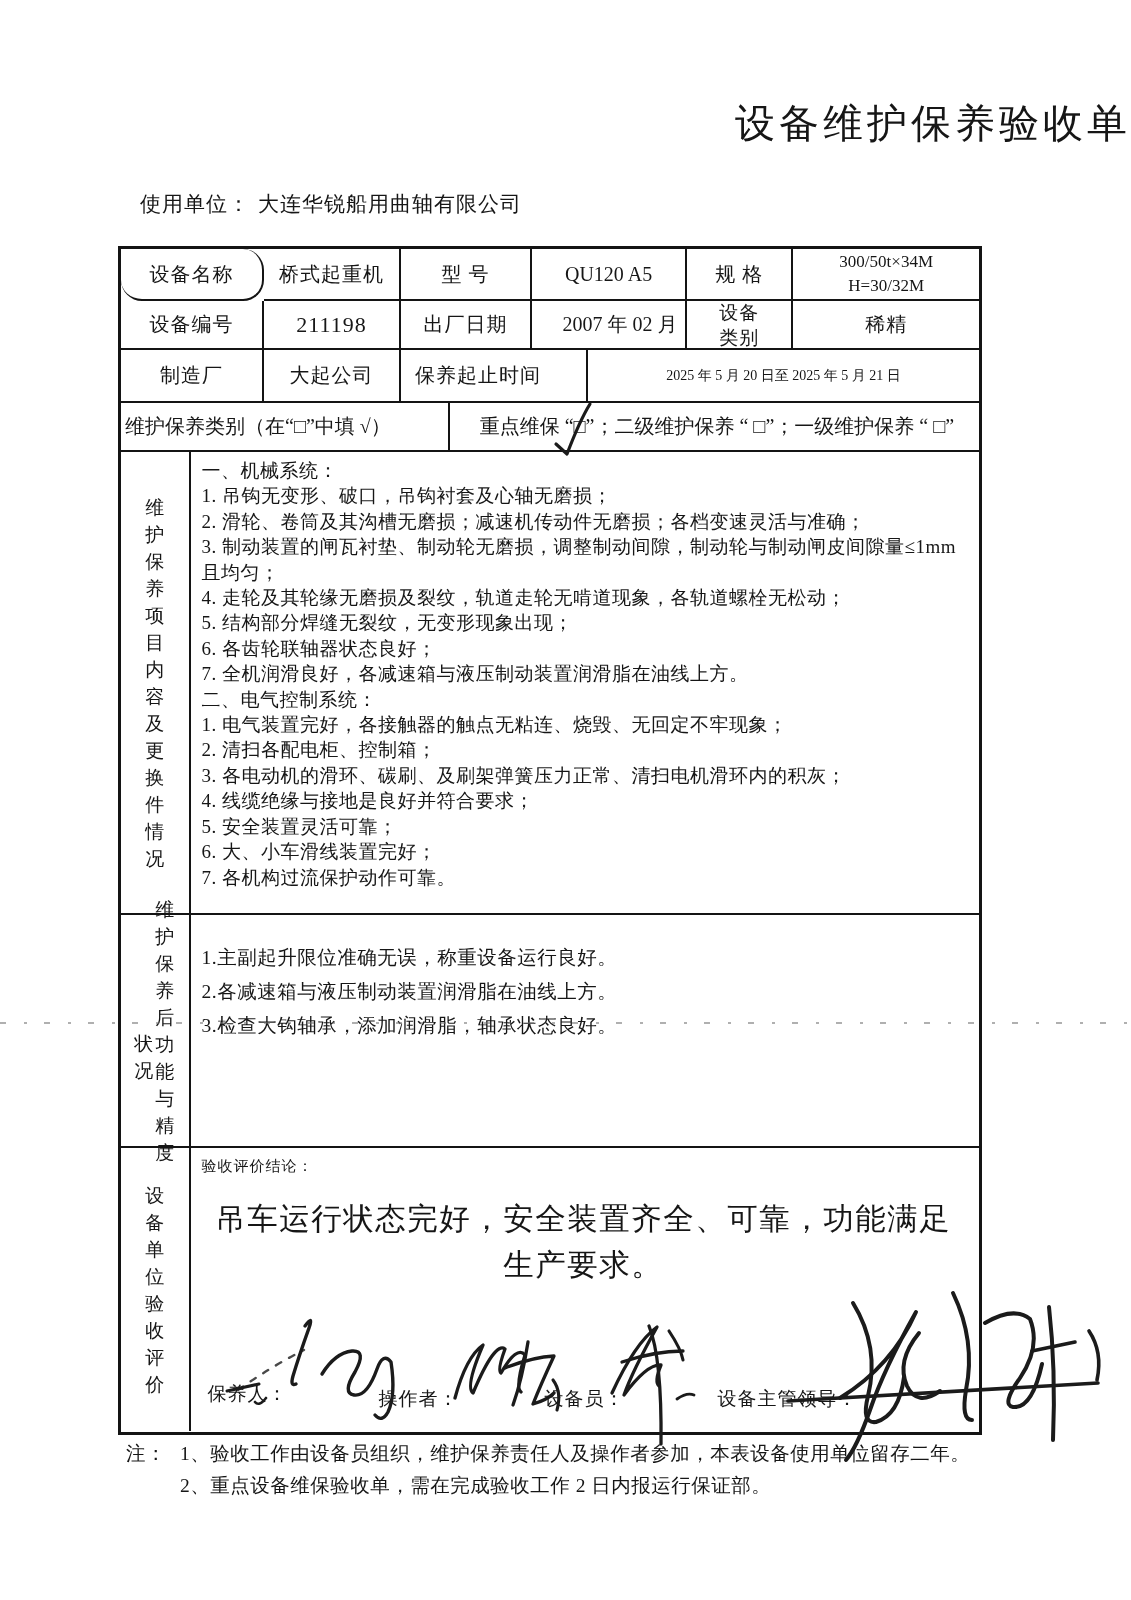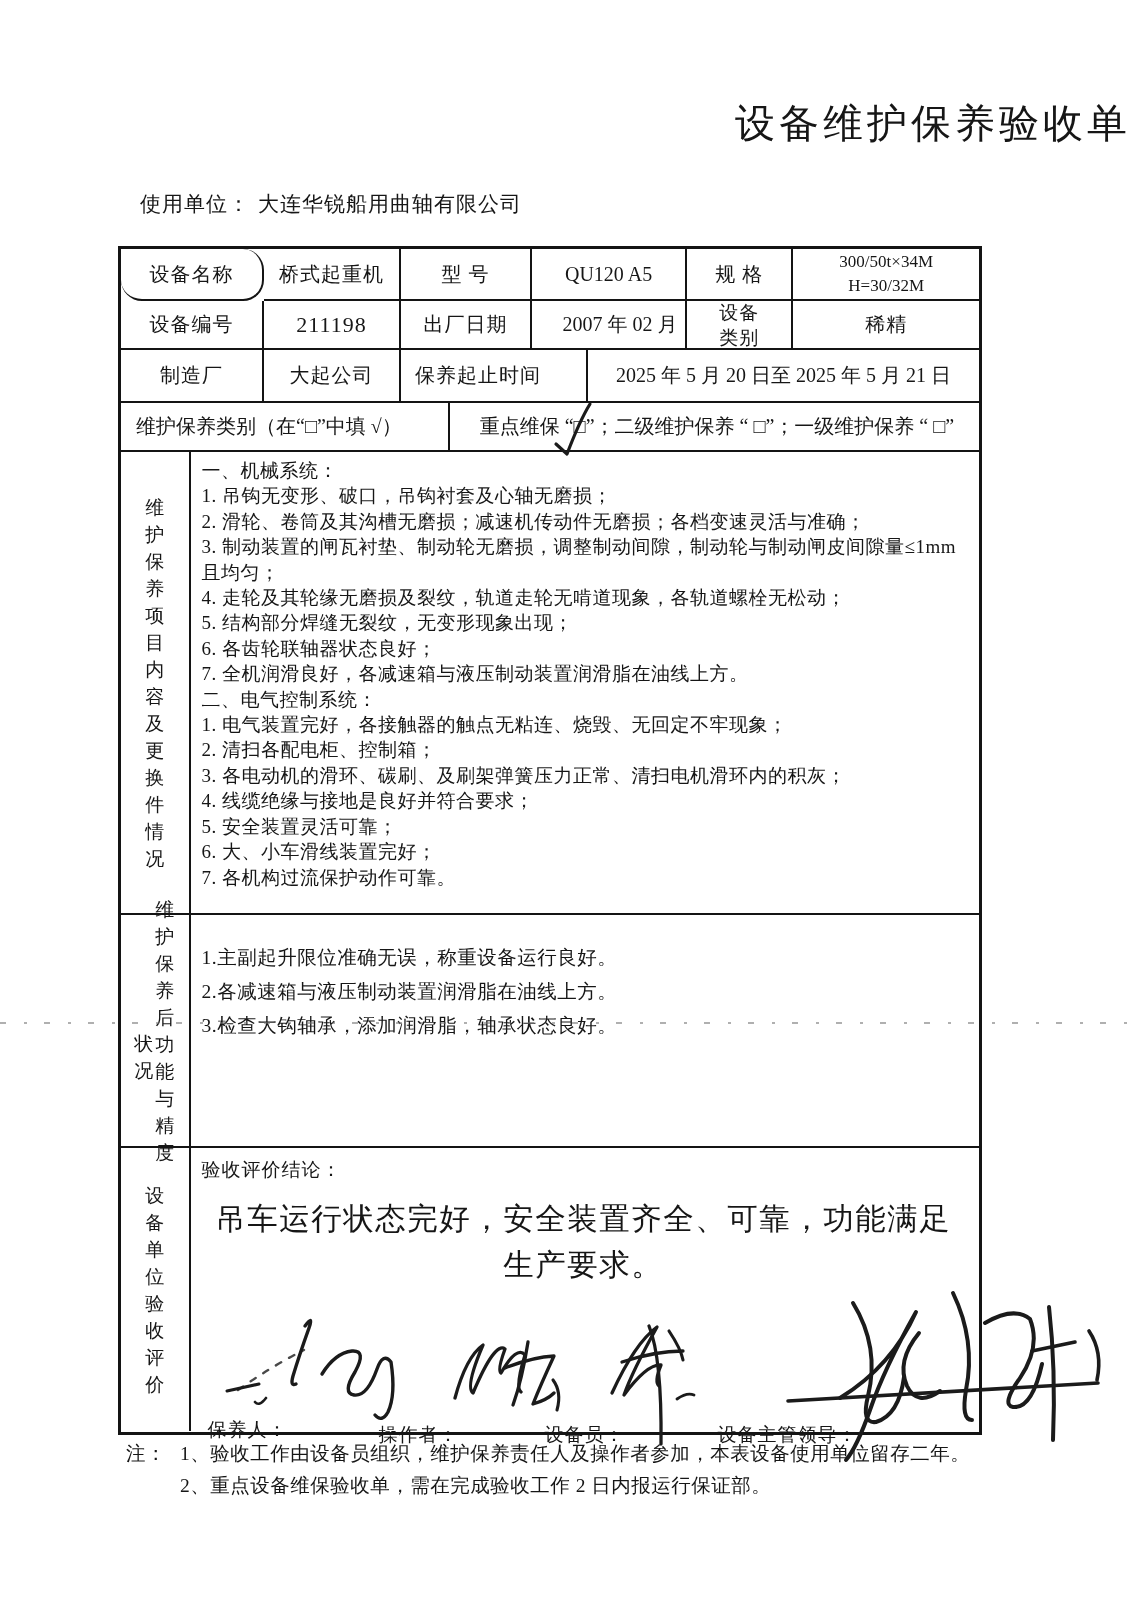--- a/index.html
+++ b/index.html
@@ -36,26 +36,26 @@
   }
   .content1{
     align-items:flex-start;justify-content:flex-start;
     padding:6px 8px 0 11px;font-size:19px;line-height:25.4px;letter-spacing:0.5px;
   }
   .content2{
     align-items:flex-start;justify-content:flex-start;
     padding:26px 8px 0 11px;font-size:19.5px;line-height:34px;letter-spacing:0.5px;
   }
   .content3{position:relative;display:block;}
-  .c3head{position:absolute;top:9px;left:11px;font-size:19px;letter-spacing:1px;}
+  .c3head{position:absolute;top:9px;left:11px;font-size:15px;letter-spacing:1px;}
   .c3concl{
     position:absolute;top:48px;left:11px;right:14px;
     font-size:30.5px;line-height:46px;letter-spacing:1.5px;font-weight:500;
   }
-  .sigl{position:absolute;font-size:19px;letter-spacing:1px;white-space:nowrap;margin-top:36px;}
+  .sigl{position:absolute;font-size:19px;letter-spacing:1px;white-space:nowrap;}
   .notes{top:1438px;left:126px;display:flex;font-size:19.5px;line-height:32px;letter-spacing:0.5px;}
   .notes .nlines{margin-left:14px;}
   .scanline{
     top:1022px;left:0;width:1131px;height:2px;opacity:.55;
     background:repeating-linear-gradient(90deg,#6f6f6f 0 6px,transparent 6px 24px,#6f6f6f 24px 27px,transparent 27px 44px);
   }
   svg.ink{position:absolute;top:0;left:0;pointer-events:none;}
   .ink path{fill:none;stroke:#1b1b1b;stroke-linecap:round;stroke-linejoin:round;}
 </style>
 </head>
@@ -88,25 +88,25 @@
       <div class="cell" style="width:156px;letter-spacing:0;padding-left:23px;">2007 年  02 月</div>
       <div class="cell ml twoline" style="width:107px;">设备
 类别</div>
       <div class="cell last" style="width:187px;">稀精</div>
     </div>
 
     <div class="trow" style="height:53px;">
       <div class="cell" style="width:144px;">制造厂</div>
       <div class="cell" style="width:138px;">大起公司</div>
       <div class="cell left" style="width:188px;padding-left:14px;">保养起止时间</div>
-      <div class="cell last" style="width:394px;font-size:20px;letter-spacing:0;">2025 年 5 月 20 日至 2025 年 5 月 21 日</div>
+      <div class="cell last" style="width:394px;font-size:14px;letter-spacing:0;">2025 年 5 月 20 日至 2025 年 5 月 21 日</div>
     </div>
 
     <div class="trow" style="height:49px;">
-      <div class="cell left" style="width:331px;padding-left:15px;letter-spacing:0;">维护保养类别（在“□”中填 √）</div>
+      <div class="cell left" style="width:331px;padding-left:4px;letter-spacing:0;">维护保养类别（在“□”中填 √）</div>
       <div class="cell last left" style="width:533px;padding-left:30px;letter-spacing:0;">重点维保 “□”；二级维护保养 “ □”；一级维护保养 “ □”</div>
     </div>
 
     <div class="trow" style="height:463px;">
       <div class="cell" style="width:70px;">
         <div class="vtxt">维护保养项目内容及更换件情况</div>
       </div>
       <div class="cell last left ml content1" style="width:794px;">一、机械系统：
 1.  吊钩无变形、破口，吊钩衬套及心轴无磨损；
 2.  滑轮、卷筒及其沟槽无磨损；减速机传动件无磨损；各档变速灵活与准确；

